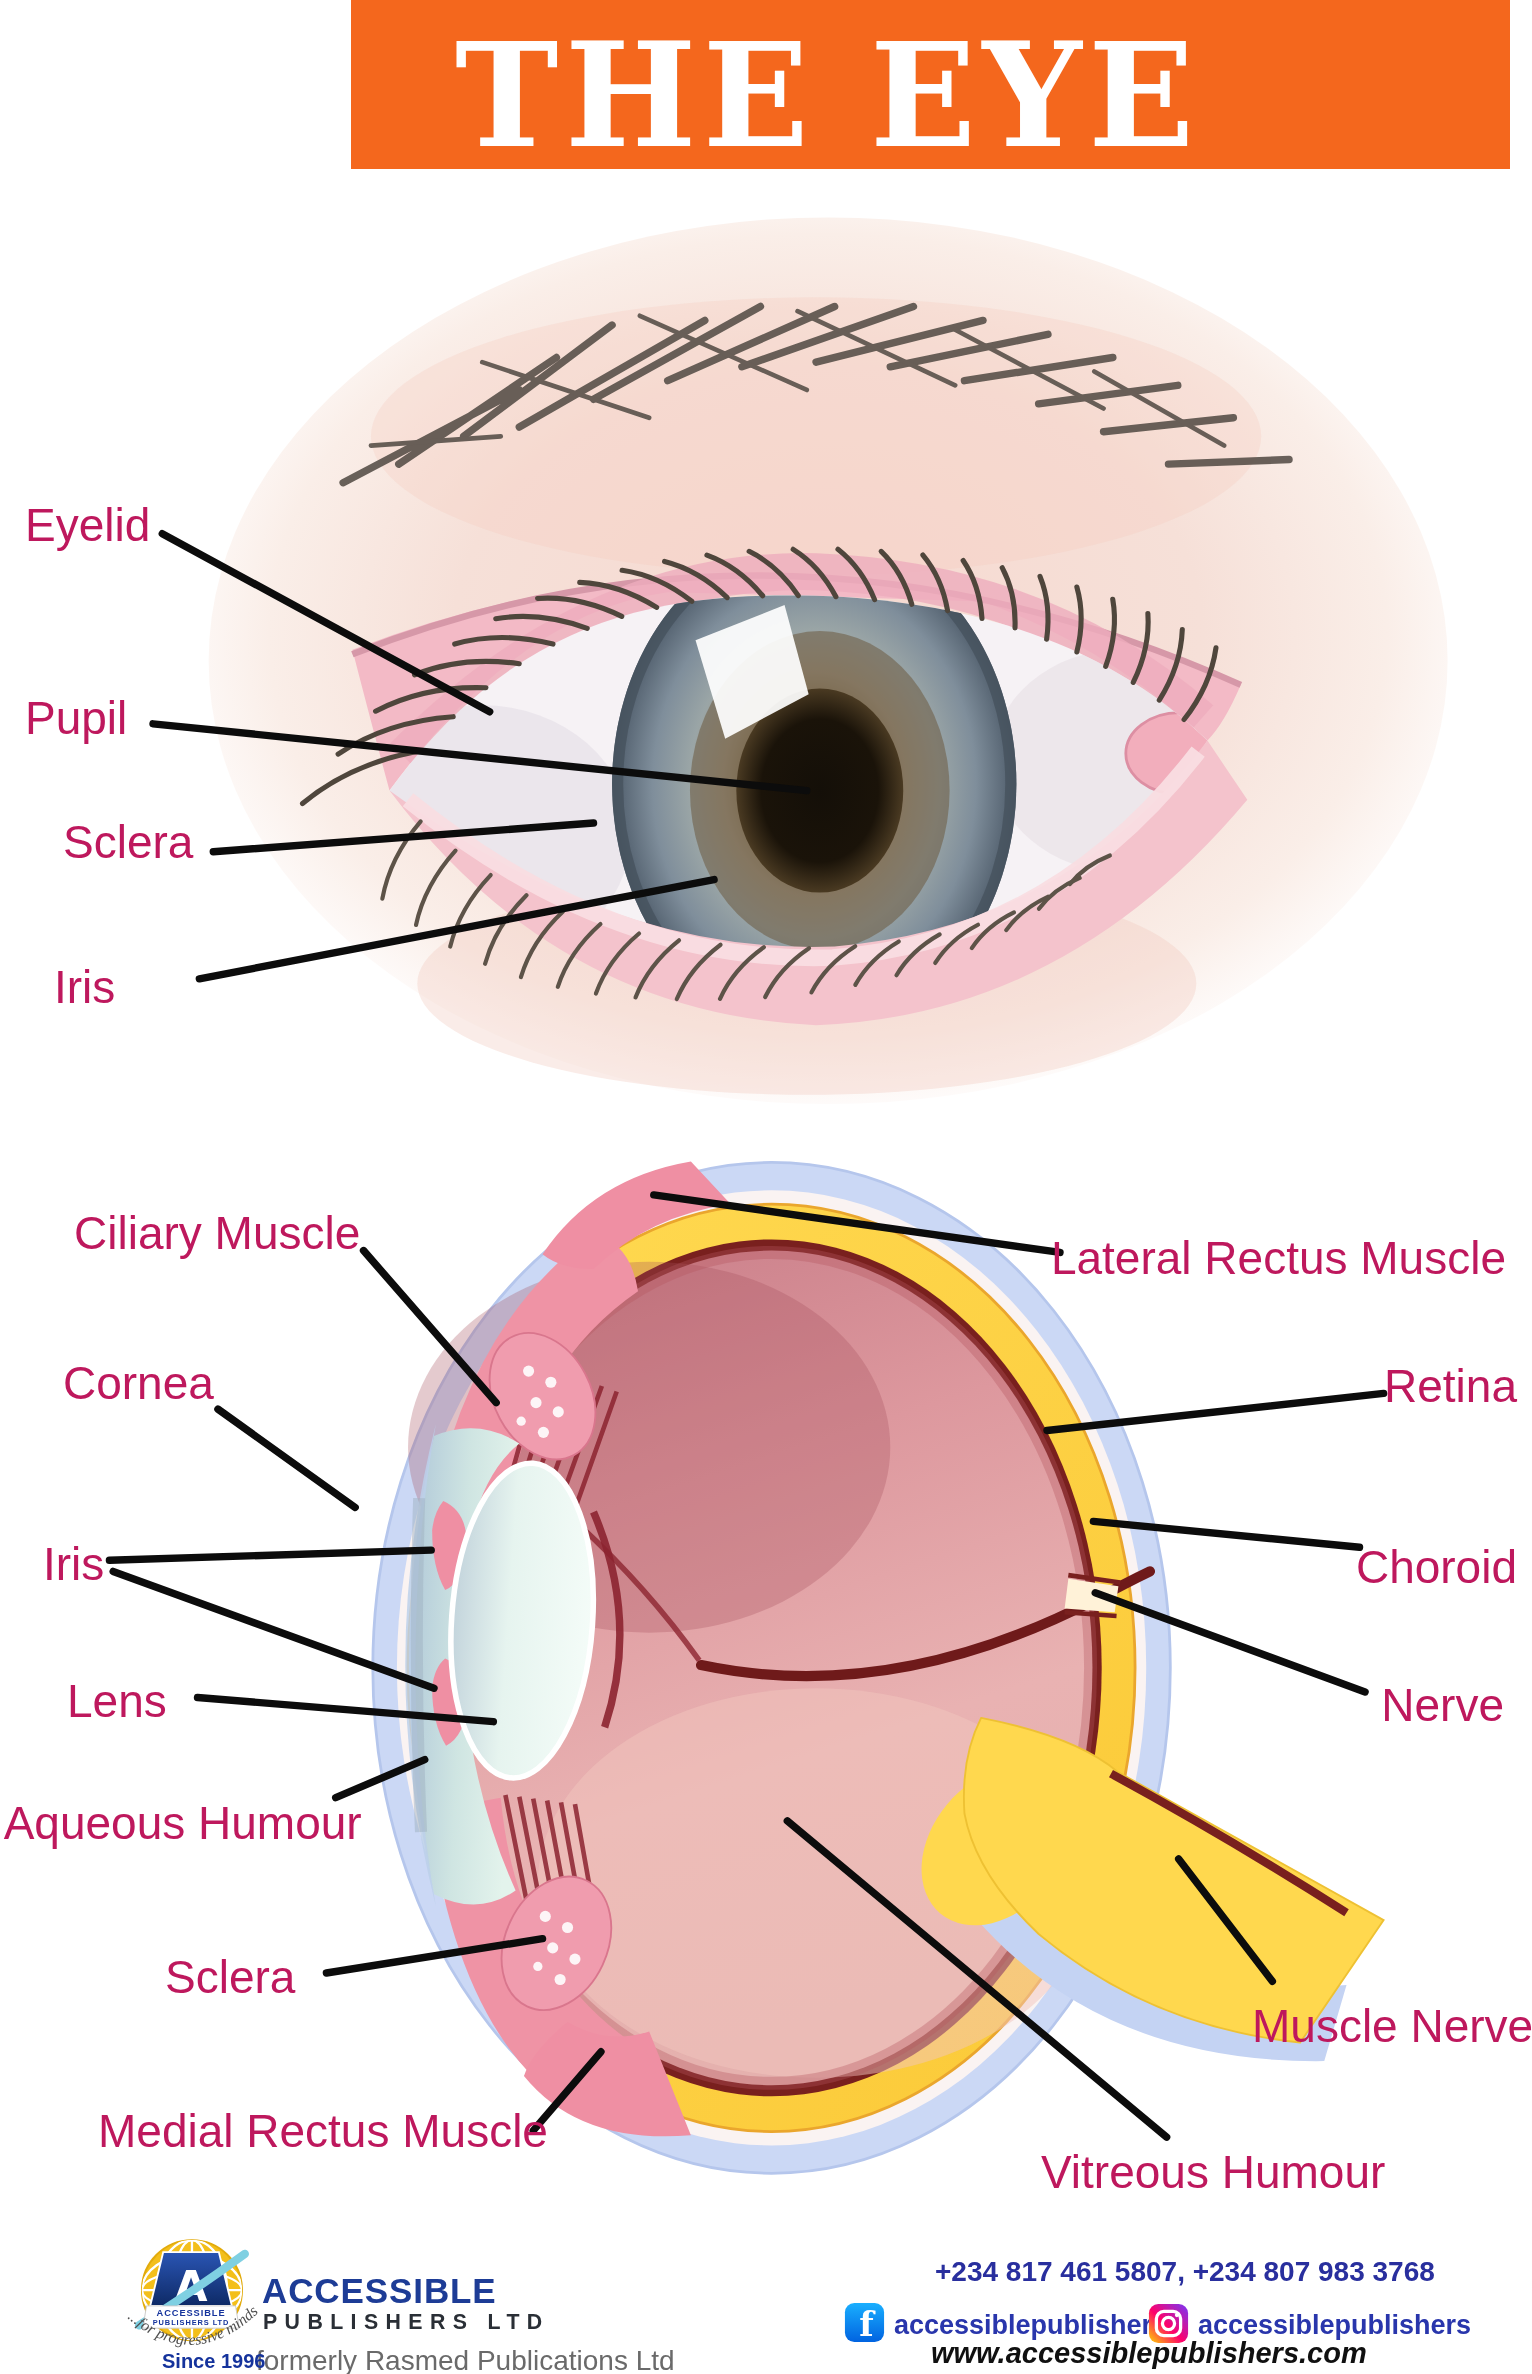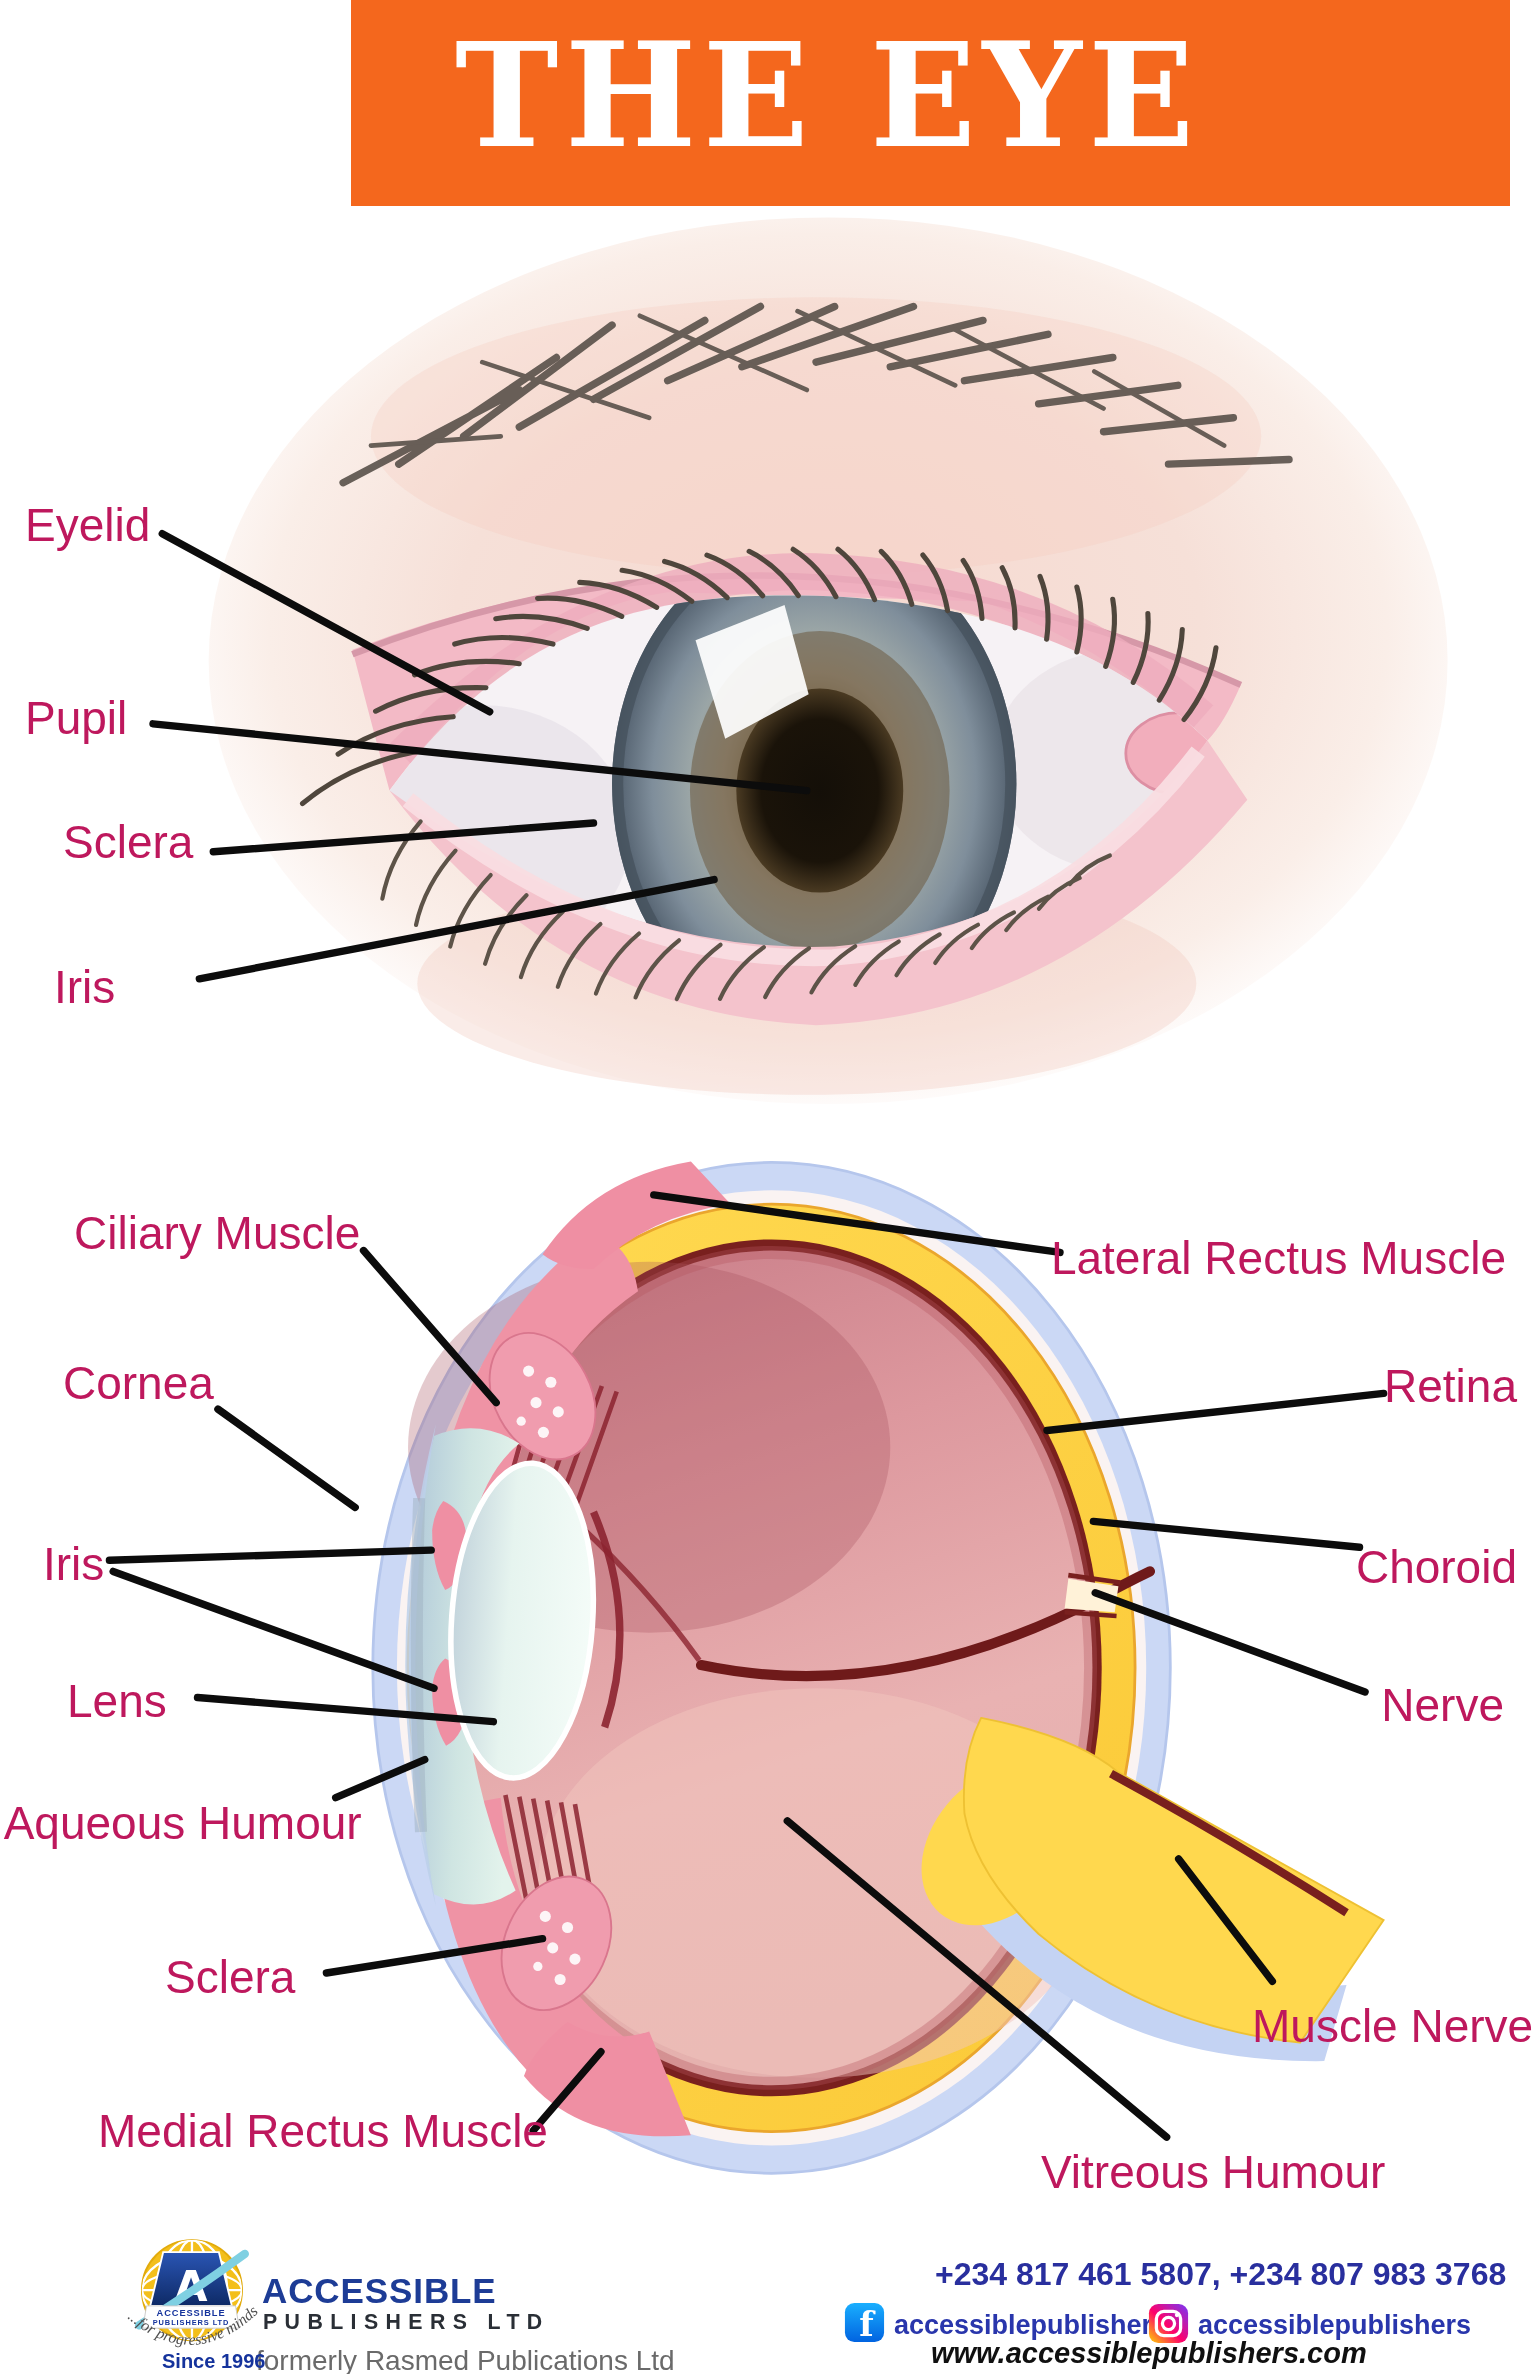--- a/index.html
+++ b/index.html
@@ -1,24 +1,24 @@
 <!DOCTYPE html>
 <html style="font-size:15px"><head>
 <meta charset="utf-8">
 <style>
   html,body{margin:0;padding:0;background:#ffffff;}
   .poster{position:relative;width:1532px;height:2375px;background:#ffffff;overflow:hidden;
           font-family:"Liberation Sans", sans-serif;}
   .art{position:absolute;left:0;top:0;width:1532px;height:2375px;}
-  .banner{position:absolute;left:351px;top:0;width:1159px;height:206px;background:#F4671D;}
+  .banner{position:absolute;left:351px;top:0;width:1159px;height:169px;background:#F4671D;}
   .banner h1{margin:0;padding:26px 0 0 104px;font-family:"DejaVu Serif", serif;font-weight:bold;
              font-size:139px;line-height:1.0;letter-spacing:6.5px;color:#ffffff;transform:scaleY(1.04);}
   .lbl{position:absolute;font-size:46px;line-height:1.08;color:#be185d;white-space:nowrap;}
   .ft{position:absolute;white-space:nowrap;}
-  .phone{left:935px;top:2256px;font-size:32px;font-weight:bold;color:#292f9e;}
+  .phone{left:935px;top:2256px;font-size:28px;font-weight:bold;color:#292f9e;}
   .fb-handle{left:894px;top:2310px;font-size:27px;font-weight:bold;color:#2936ac;}
   .ig-handle{left:1198px;top:2310px;font-size:27px;font-weight:bold;color:#2936ac;}
   .website{left:931px;top:2337px;font-size:29px;font-weight:bold;font-style:italic;color:#101010;}
   .org{left:262px;top:2271px;font-size:35px;font-weight:bold;color:#1d3c96;letter-spacing:0.9px;}
   .org-sub{left:263px;top:2310px;font-size:21.3px;font-weight:bold;color:#2a2f36;letter-spacing:7.4px;}
   .formerly{left:256px;top:2345px;font-size:28px;color:#6a6a6a;}
   .since{left:162px;top:2350px;font-size:20px;font-weight:bold;color:#15339c;}
   .icon{position:absolute;width:41px;height:41px;}
   .fb-icon{left:844px;top:2302px;}
   .ig-icon{left:1148px;top:2303px;}

